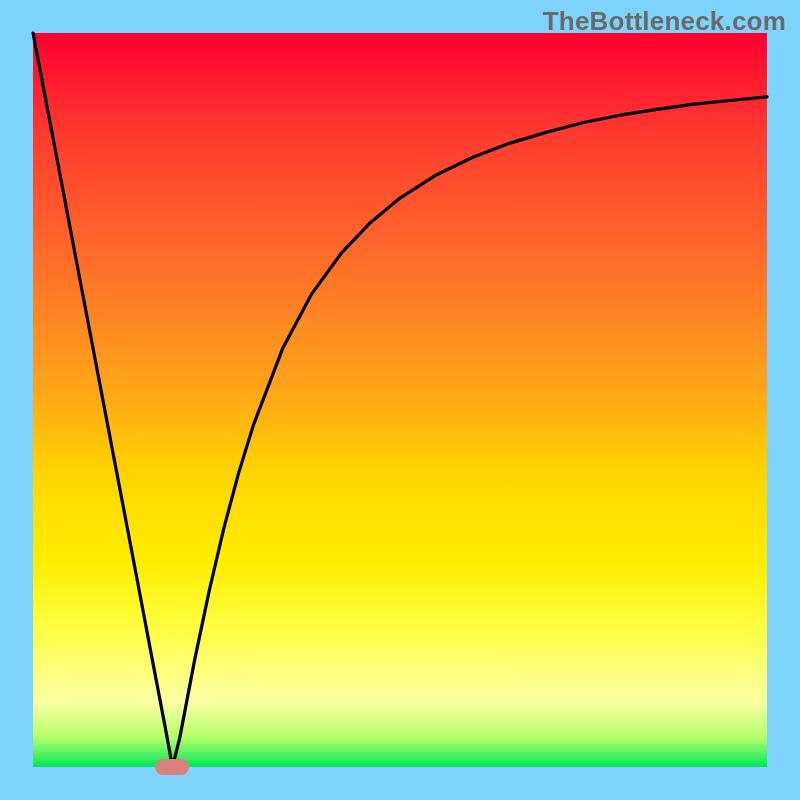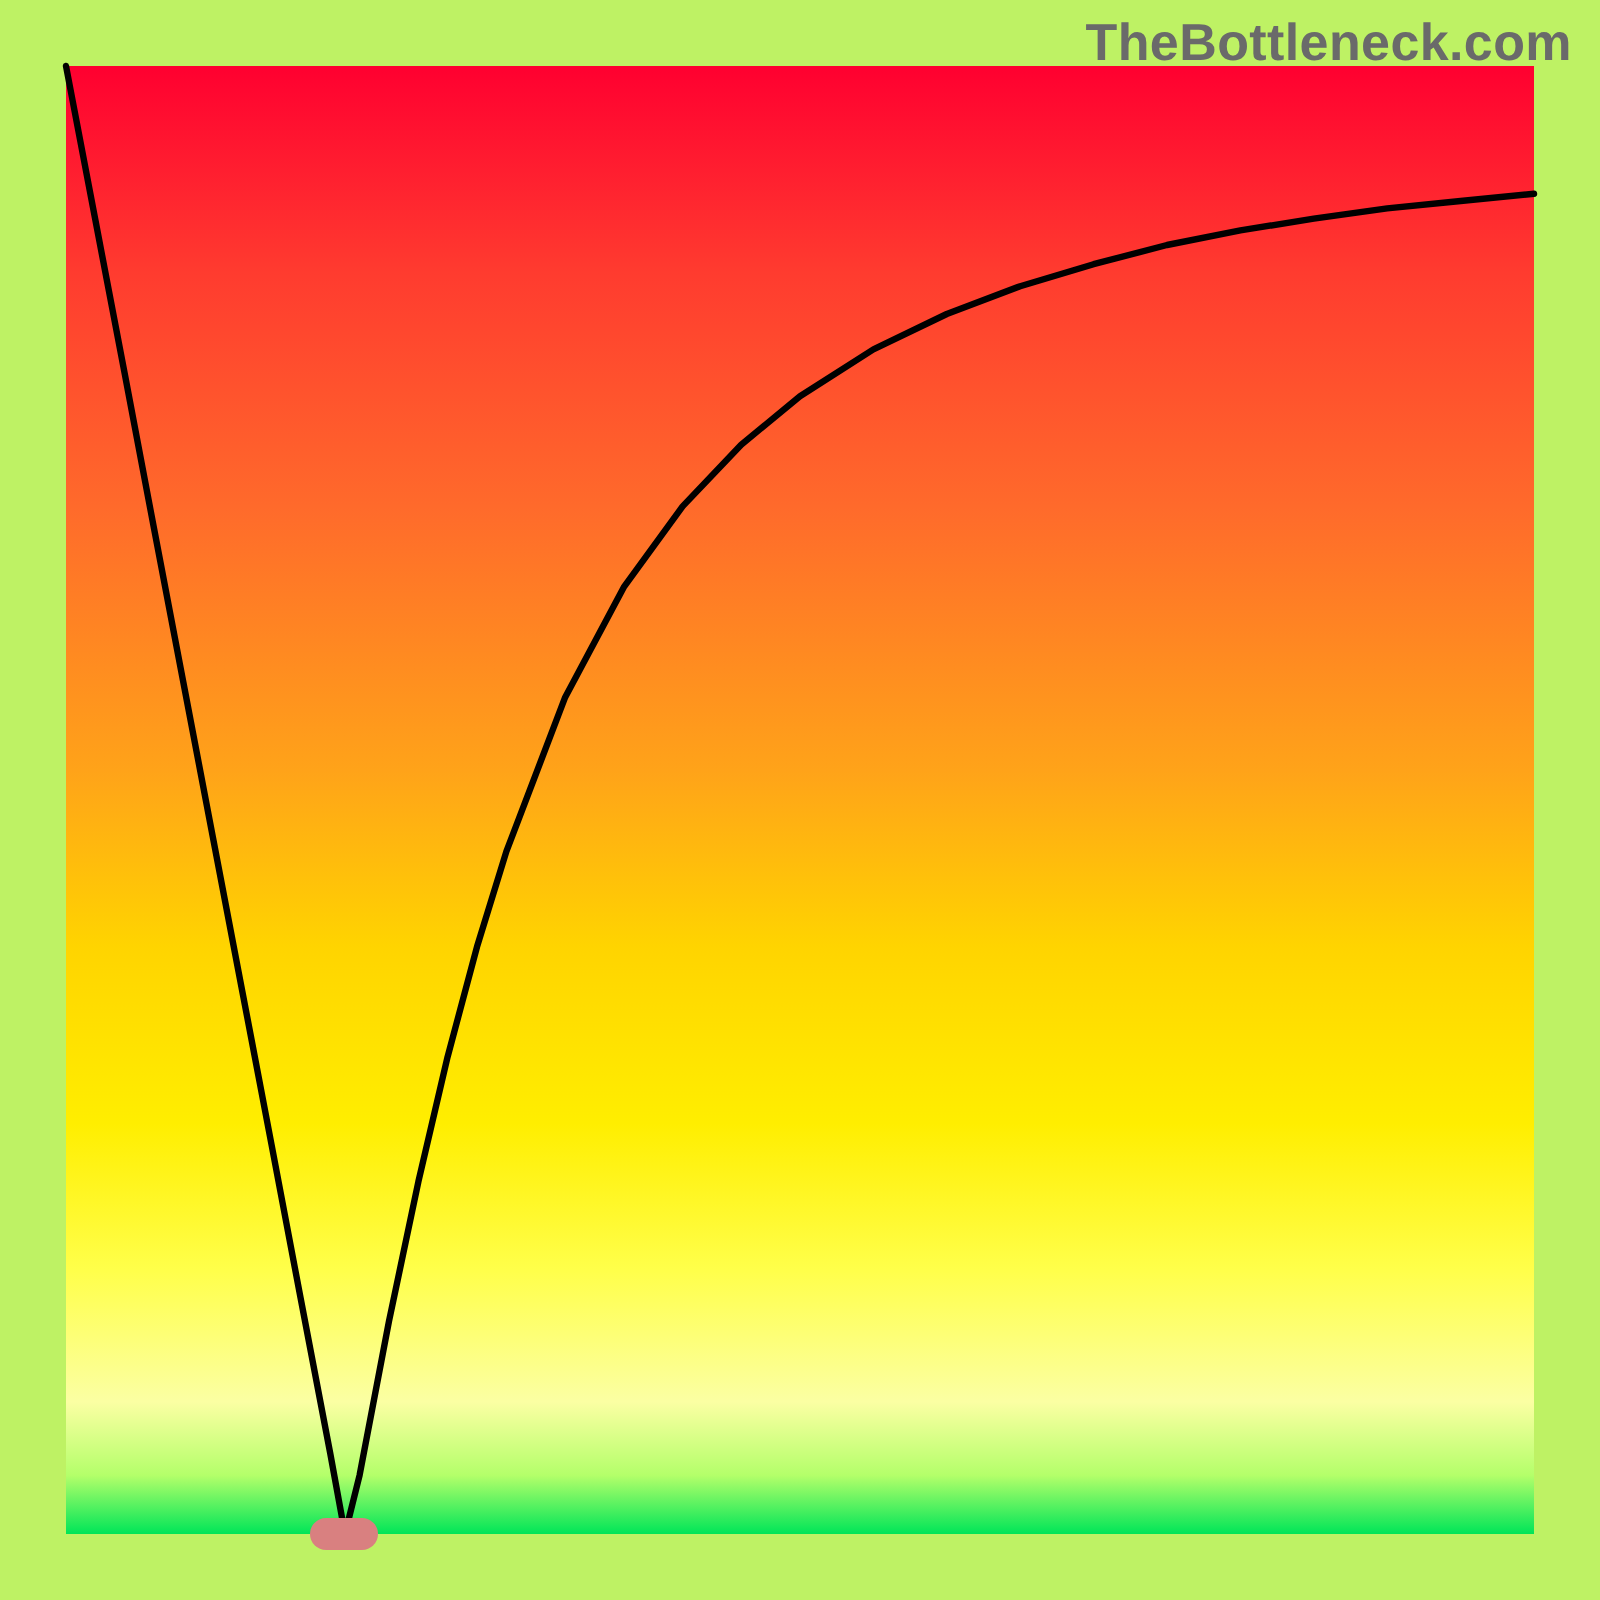--- a/index.html
+++ b/index.html
@@ -8,21 +8,21 @@
     width: 800px;
     height: 800px;
     overflow: hidden;
     background: #000;
     font-family: Arial, Helvetica, sans-serif;
   }
   .frame {
     position: relative;
     width: 800px;
     height: 800px;
-    background: #bef264;
+    background: #7dd3fc;
   }
   .attribution {
     position: absolute;
     top: 6px;
     right: 14px;
     font-size: 26px;
     font-weight: 600;
     color: #6a6a6a;
     letter-spacing: 0.2px;
     user-select: none;

